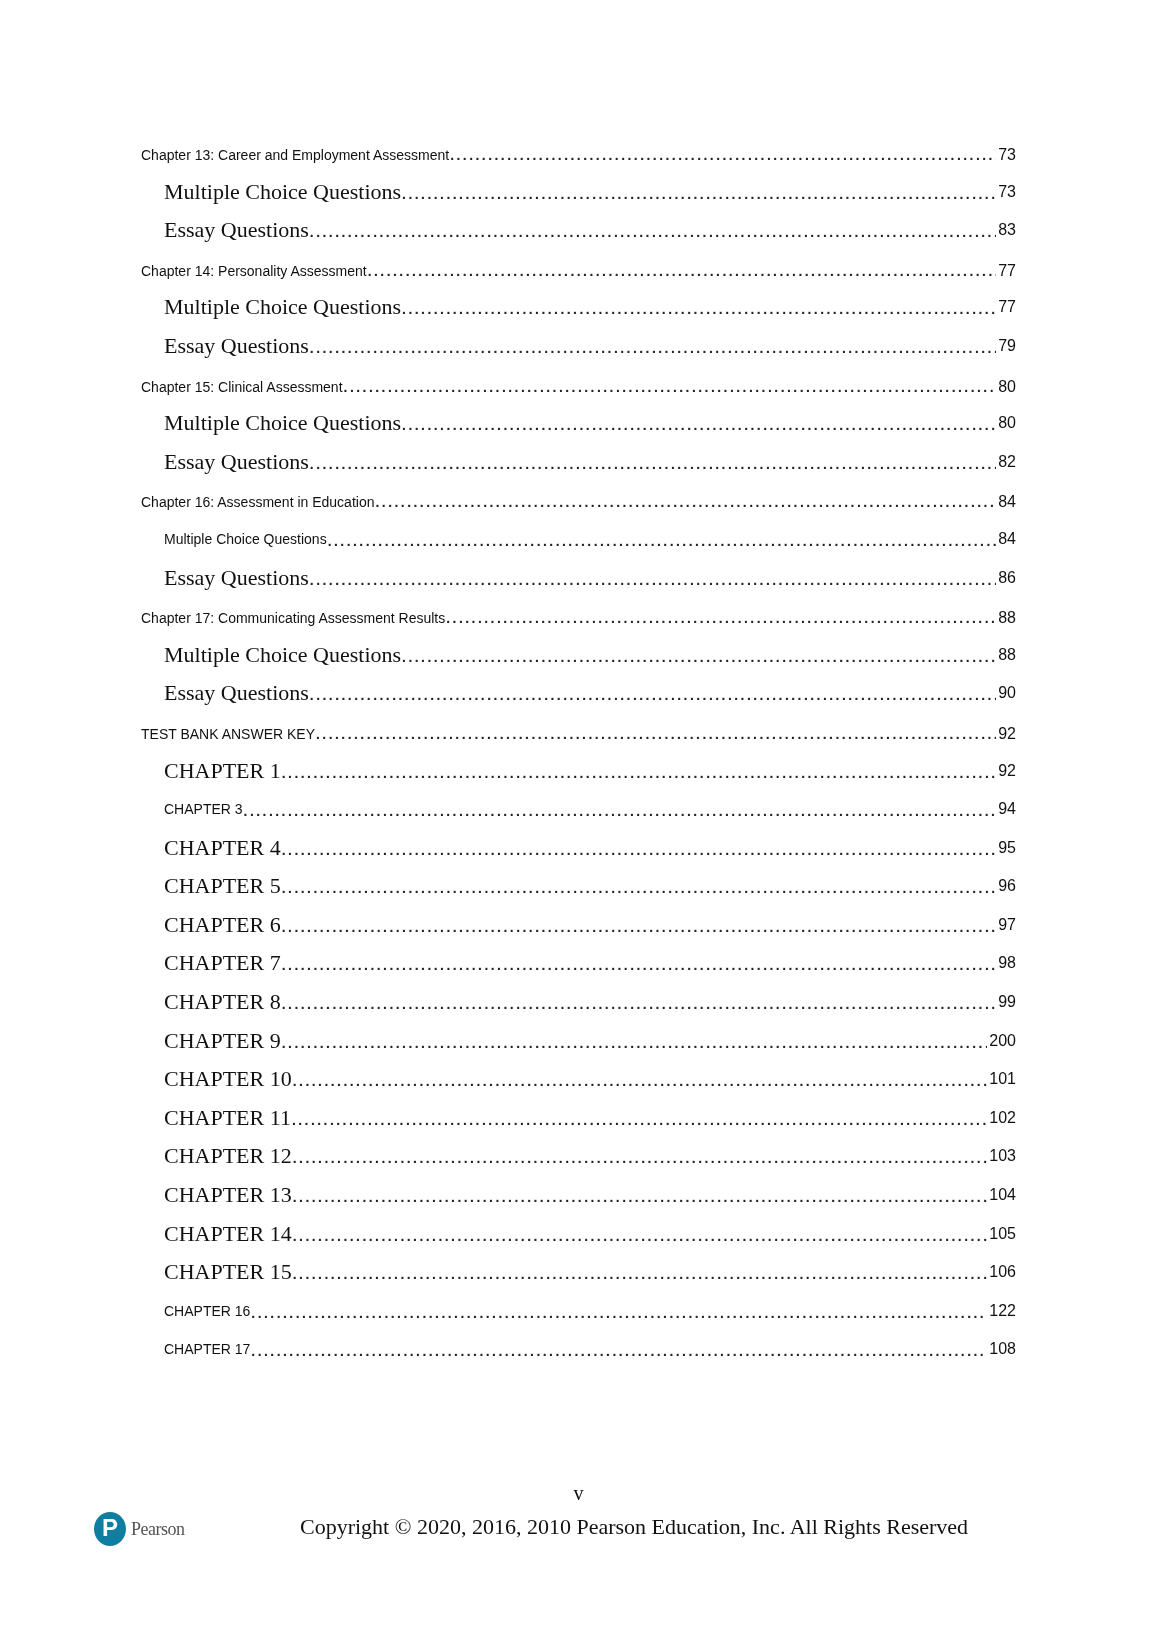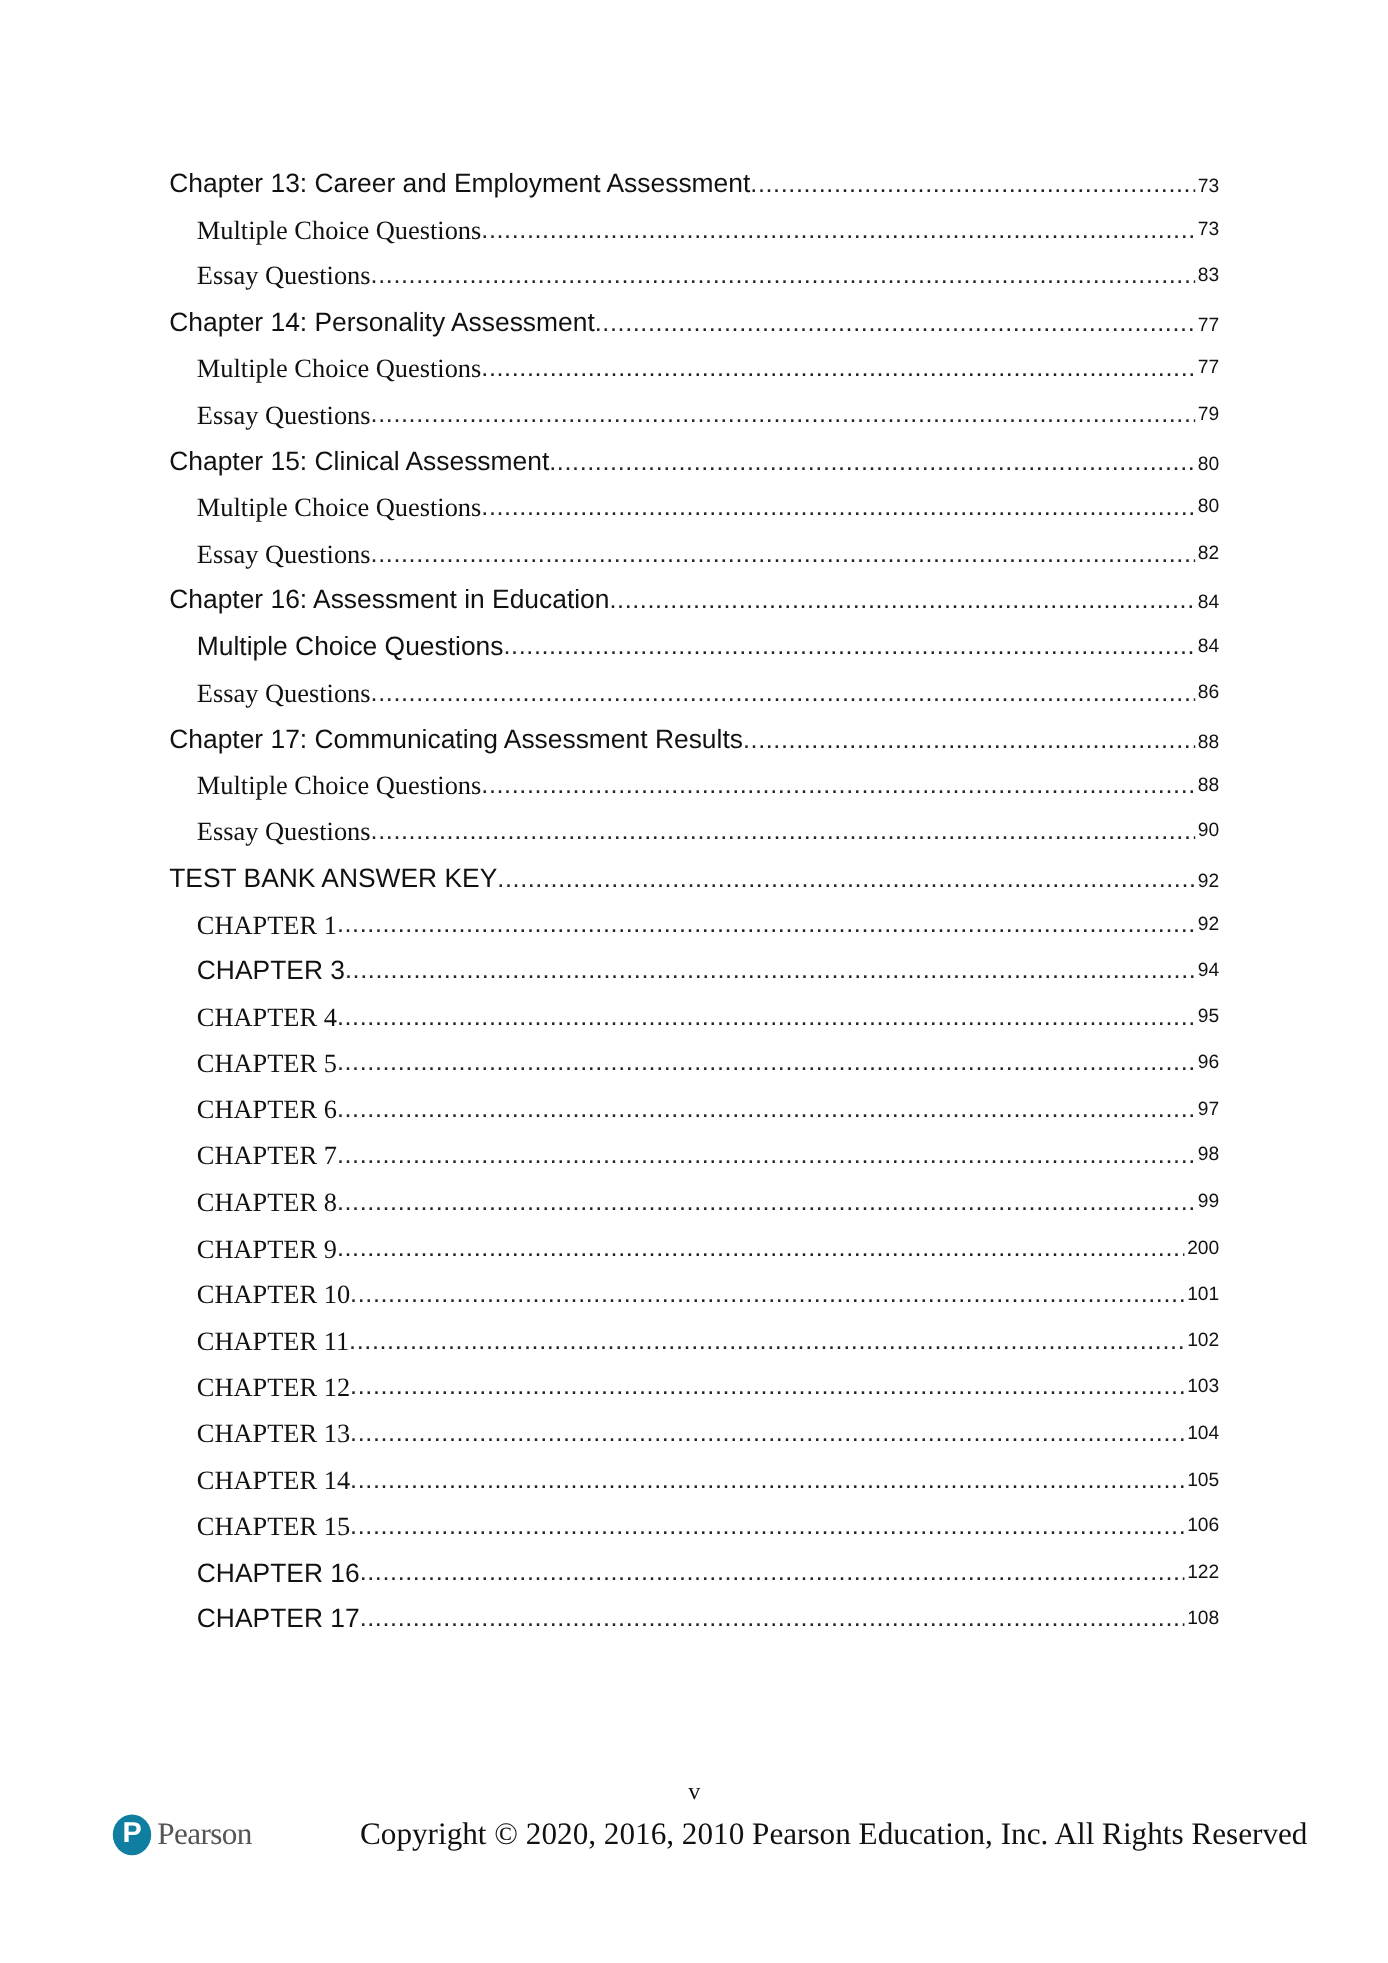--- a/index.html
+++ b/index.html
@@ -4,28 +4,28 @@
 <style>
   html, body { margin: 0; padding: 0; background: #ffffff; }
   body { width: 1157px; height: 1636px; position: relative; overflow: hidden; color: #111; }
   .toc { position: absolute; left: 141px; top: 134px; width: 875px; }
   .row { display: flex; align-items: baseline; height: 38.6px; line-height: 38.6px; white-space: nowrap; }
   .row.sub { padding-left: 23px; align-items: flex-end; }
   .label { flex: 0 0 auto; }
   .leader { flex: 1 1 auto; overflow: hidden; font-family: "Liberation Sans", sans-serif; font-size: 21px; letter-spacing: 0.5px; color: #222; }
   .leader::after { content: "..................................................................................................................................................................................................................................................................."; }
   .page { flex: 0 0 auto; font-family: "Liberation Sans", sans-serif; font-size: 16px; padding-left: 2px; }
-  .sans { font-family: "Liberation Sans", sans-serif; font-size: 22px; }
+  .sans { font-family: "Liberation Sans", sans-serif; font-size: 14px; }
   .serif { font-family: "Liberation Serif", serif; font-size: 22px; }
   .footer-page { position: absolute; left: 0; width: 1157px; top: 1482px; text-align: center; font-family: "Liberation Serif", serif; font-size: 20px; }
   .logo { position: absolute; left: 94px; top: 1512px; display: flex; align-items: center; }
   .logo-circle { width: 32px; height: 34px; border-radius: 50%; background: #0f7ea0; position: relative; }
   .logo-circle::before { content: "P"; position: absolute; left: 0; right: 0; top: 3px; text-align: center; color: #fff; font-family: "Liberation Sans", sans-serif; font-weight: bold; font-size: 24px; line-height: 26px; }
-  .logo-text { margin-left: 5px; font-family: "Liberation Serif", serif; font-size: 26px; color: #555; letter-spacing: -0.5px; }
-  .copyright { position: absolute; left: 300px; top: 1514px; font-family: "Liberation Serif", serif; font-size: 26px; color: #111; white-space: nowrap; }
+  .logo-text { margin-left: 5px; font-family: "Liberation Serif", serif; font-size: 18px; color: #555; letter-spacing: -0.5px; }
+  .copyright { position: absolute; left: 300px; top: 1514px; font-family: "Liberation Serif", serif; font-size: 22px; color: #111; white-space: nowrap; }
 </style>
 </head>
 <body>
 
 <div class="toc" id="toc">
     <div class="row">
       <span class="label sans">Chapter 13: Career and Employment Assessment</span>
       <span class="leader"></span>
       <span class="page">73</span>
     </div>

